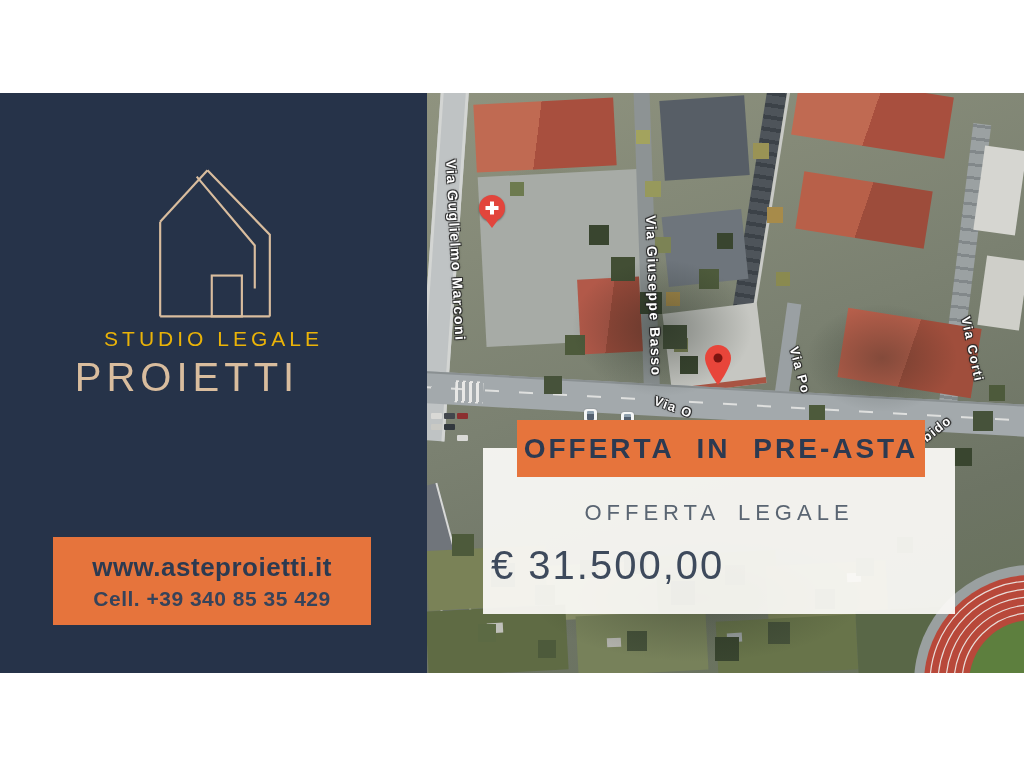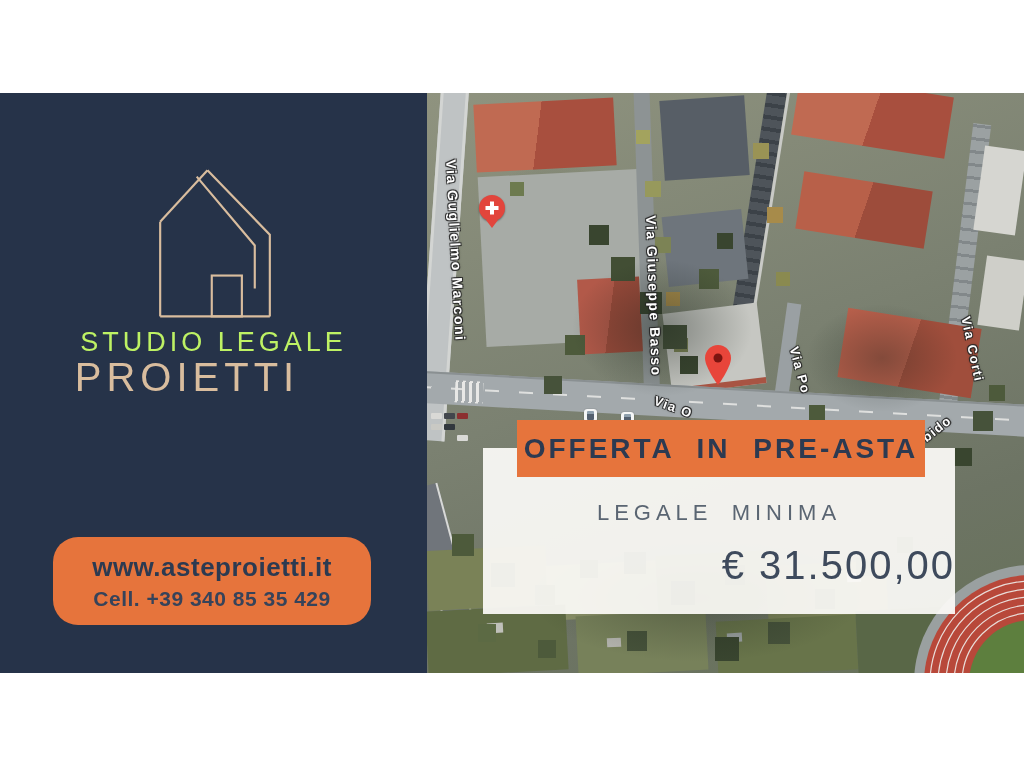--- a/index.html
+++ b/index.html
@@ -3,26 +3,26 @@
 <meta charset="utf-8">
 <style>
   html,body{margin:0;padding:0;}
   body{width:1024px;height:768px;background:#ffffff;font-family:"Liberation Sans",sans-serif;overflow:hidden;}
   .canvas{position:relative;width:1024px;height:768px;background:#ffffff;}
   .stage{position:absolute;left:0;top:93px;width:1024px;height:580px;}
 
   
   .brand-panel{position:absolute;left:0;top:0;width:427px;height:580px;background:#263349;}
   .logo{position:absolute;left:145px;top:60px;width:140px;height:172px;}
-  .brand-t1{position:absolute;left:0;top:234px;width:427px;text-align:center;color:#bef264;
-            font-size:27px;letter-spacing:4px;font-weight:400;}
+  .brand-t1{position:absolute;left:0;top:234px;width:427px;text-align:center;color:#eab308;
+            font-size:21px;letter-spacing:4px;font-weight:400;}
   .brand-t2{position:absolute;left:0;top:262px;width:374px;text-align:center;color:#d9bd9e;
             font-size:40px;letter-spacing:5px;font-weight:500;}
   .contact-box{position:absolute;left:53px;top:444px;width:318px;height:88px;background:#e6743c;
-               display:flex;flex-direction:column;justify-content:center;align-items:center;gap:4px;border-radius:25px;}
+               display:flex;flex-direction:column;justify-content:center;align-items:center;gap:4px;}
   .contact-web{color:#2c3a51;font-size:26px;font-weight:700;letter-spacing:.5px;}
   .contact-phone{color:#36435a;font-size:21px;font-weight:700;letter-spacing:.5px;}
 
   
   .map{position:absolute;left:427px;top:0;width:597px;height:580px;overflow:hidden;
        background:linear-gradient(160deg,#8f937f 0%,#7b8171 45%,#6d7464 75%,#667158 100%);}
   .map *{position:absolute;}
   .plaza{left:55px;top:80px;width:160px;height:170px;background:#a7aba6;transform:rotate(-3deg);}
   .shadow-blob{border-radius:50%;}
   .sh1{left:110px;top:140px;width:250px;height:190px;background:radial-gradient(closest-side,rgba(22,30,24,.40),transparent 72%);}
@@ -124,22 +124,22 @@
   .busstop{width:13px;height:13px;background:#f5f6f6;border-radius:3px;box-shadow:0 0 1px rgba(0,0,0,.5);}
   .bus1{left:157px;top:316px;} .bus2{left:194px;top:319px;}
   .busstop::after{content:"";position:absolute;left:3px;top:2px;width:7px;height:9px;border-radius:1px;
      background:linear-gradient(180deg,#8fa0ad 0 30%,#54606e 30%);}
 
   
   .offer-card{position:absolute;left:483px;top:355px;width:472px;height:166px;
       background:rgba(252,251,248,0.93);}
   .offer-label{position:absolute;left:0;top:52px;width:100%;text-align:center;color:#5a6572;
       font-size:22px;letter-spacing:5px;word-spacing:8px;font-weight:400;}
-  .offer-amount{position:absolute;left:0;top:95px;width:100%;text-align:right;color:#3e4a5c;
-      font-size:40px;font-weight:300;letter-spacing:2px;}
+  .offer-amount{position:absolute;left:0;top:95px;width:100%;text-align:left;color:#3e4a5c;
+      font-size:40px;font-weight:300;letter-spacing:2px;padding-left:8px;}
   .offer-banner{position:absolute;left:517px;top:327px;width:408px;height:57px;background:#e6743c;
       display:flex;align-items:center;justify-content:center;}
   .banner-text{color:#2c3a51;font-size:28px;font-weight:700;letter-spacing:3px;word-spacing:12px;}
 </style>
 </head>
 <body>
 
 <div class="canvas">
   <div class="stage">
 
@@ -231,21 +231,21 @@
       <div class="pin-hospital-tail"></div>
       <div class="busstop bus1"></div>
       <div class="busstop bus2"></div>
       <svg class="pin-property" viewBox="0 0 26 40" width="26" height="40">
         <path d="M13 0C5.8 0 0 5.8 0 13c0 9.8 13 27 13 27s13-17.2 13-27C26 5.8 20.2 0 13 0z" fill="#e8453a"></path>
         <circle cx="13" cy="13" r="4.5" fill="#7a1410"></circle>
       </svg>
     </div>
 
     <div class="offer-card">
-      <div class="offer-label">LEGALE MINIMA</div>
+      <div class="offer-label">OFFERTA LEGALE</div>
       <div class="offer-amount">€ 31.500,00</div>
     </div>
     <div class="offer-banner">
       <span class="banner-text">OFFERTA IN PRE-ASTA</span>
     </div>
 
   </div>
 </div>
 
 </body></html>

